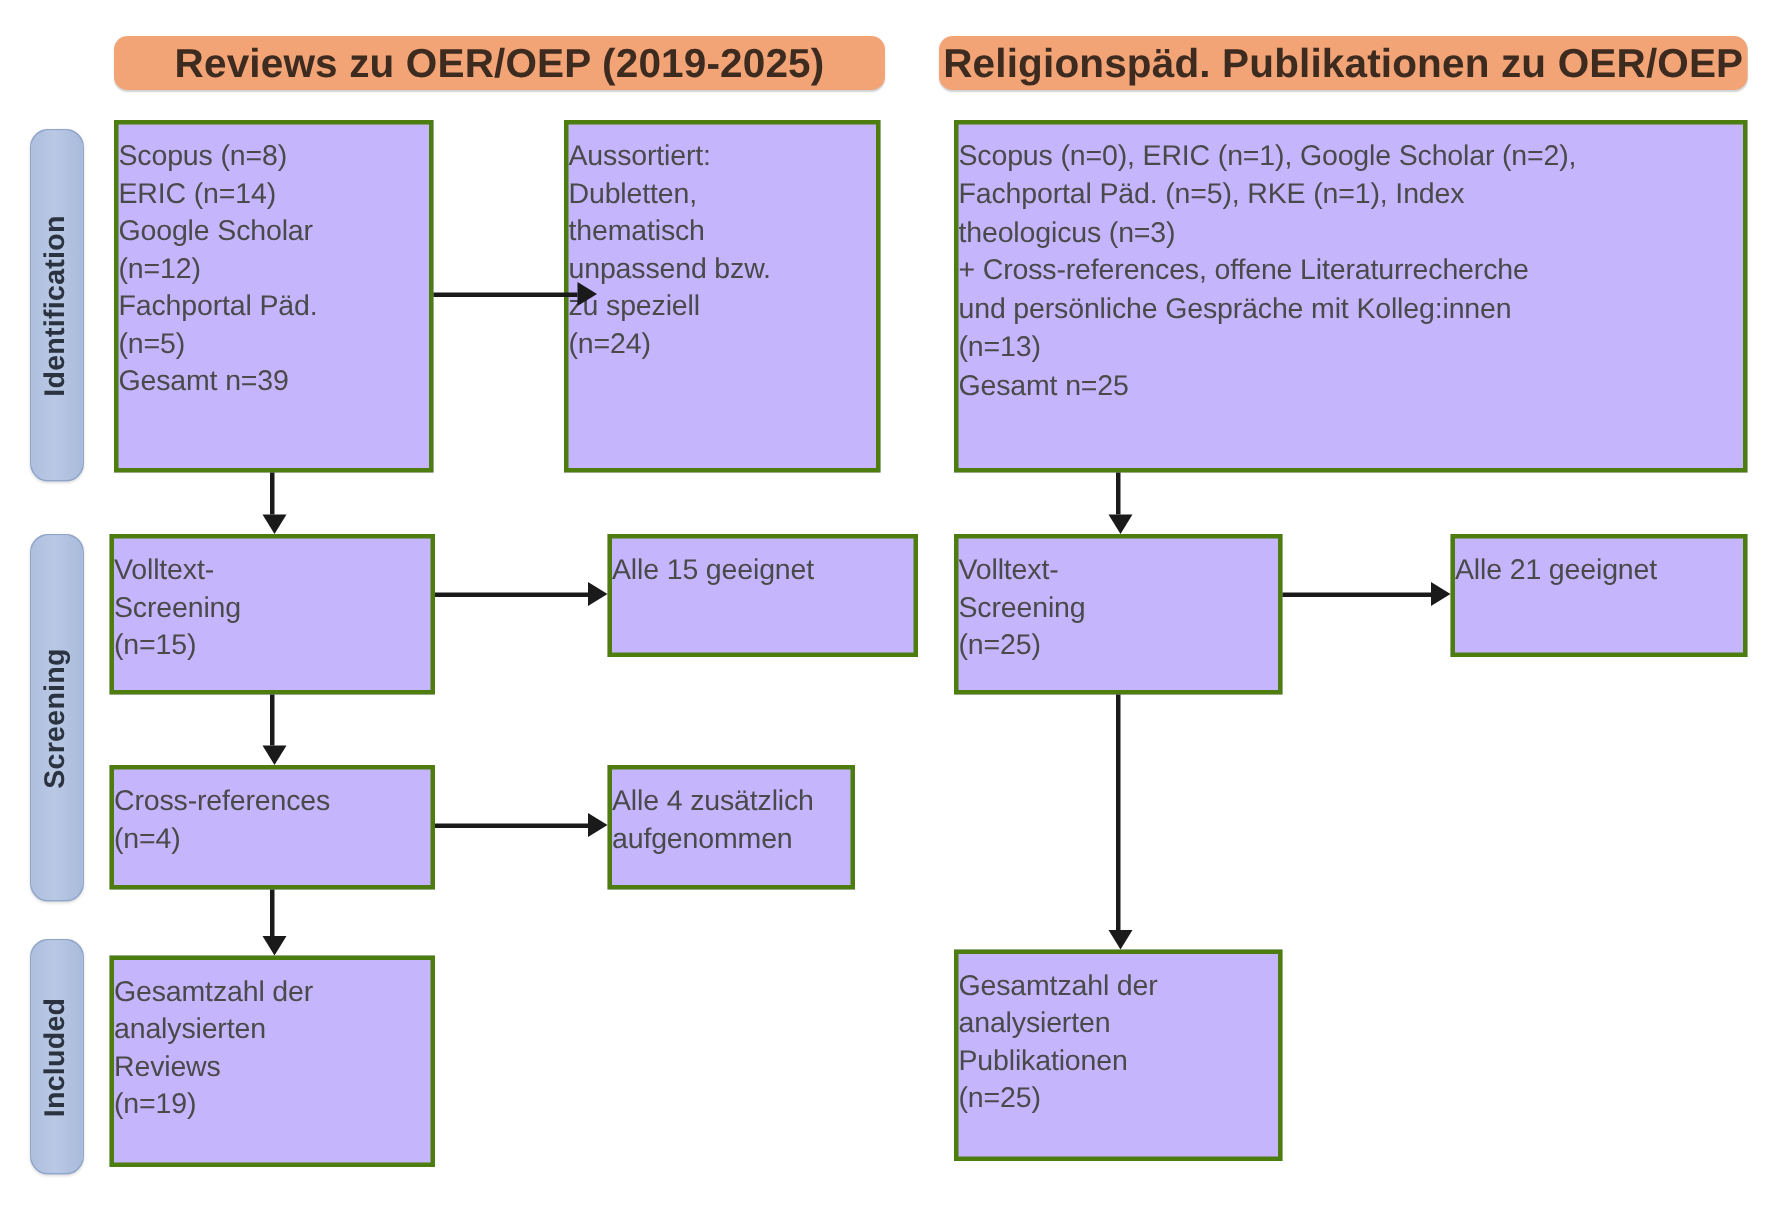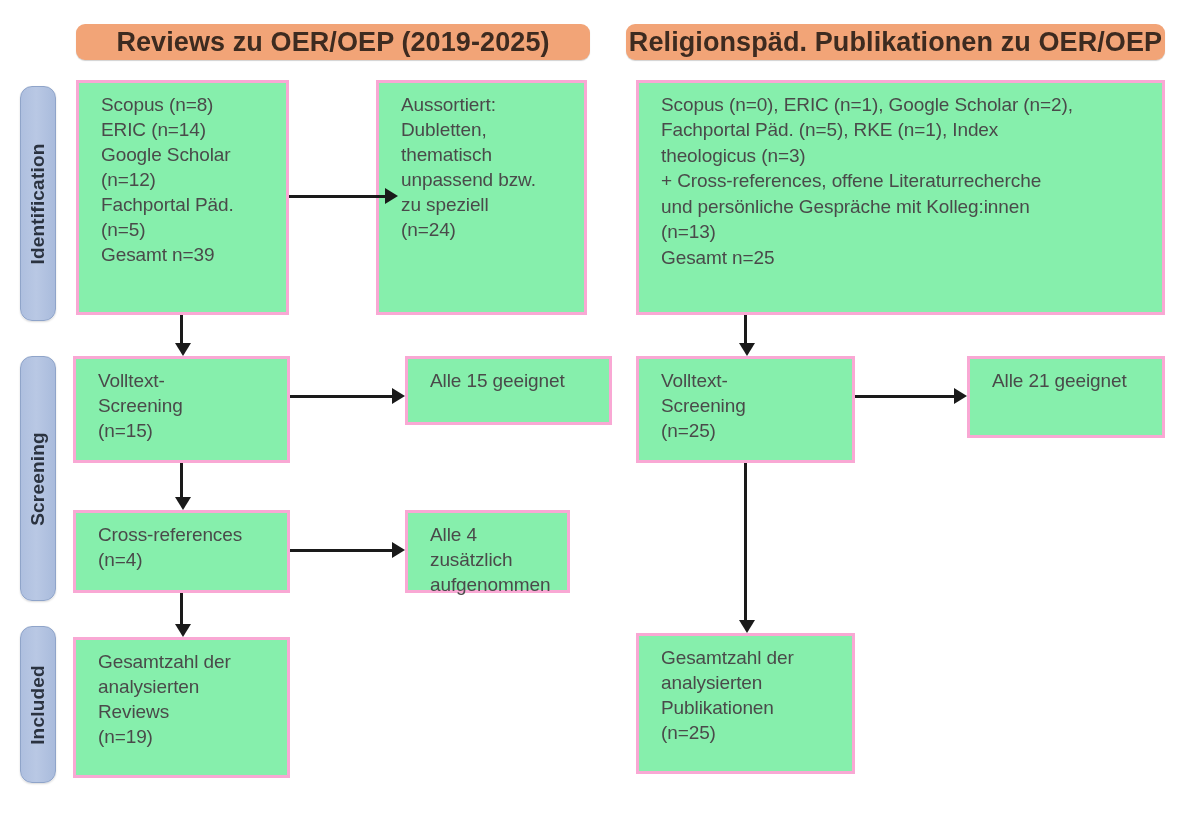--- a/index.html
+++ b/index.html
@@ -50,24 +50,24 @@
     white-space: nowrap;
     font-size: 19px;
     font-weight: bold;
     color: #2b3340;
     letter-spacing: 0.2px;
   }
 
   
   .pbox {
     position: absolute;
-    background: #86efac;
-    border: 3px solid #f9a8d4;
+    background: #c4b5fd;
+    border: 3px solid #4d7c0f;
     box-sizing: border-box;
-    padding: 9px 10px 6px 22px;
+    padding: 9px 10px 6px 0;
   }
   .pbox .ptext {
     font-size: 19px;
     line-height: 1.32;
     color: #4a4a4a;
     white-space: pre-line;
     letter-spacing: -0.1px;
   }
   .pbox.compact .ptext { line-height: 1.34; }
 
@@ -134,21 +134,21 @@
 zu speziell
 (n=24)</div>
   </div>
 
   <div class="pbox" style="left:73px; top:356px; width:217px; height:107px;">
     <div class="ptext">Volltext-
 Screening
 (n=15)</div>
   </div>
 
-  <div class="pbox" style="left:405px; top:356px; width:207px; height:69px;">
+  <div class="pbox" style="left:405px; top:356px; width:207px; height:82px;">
     <div class="ptext">Alle 15 geeignet</div>
   </div>
 
   <div class="pbox" style="left:73px; top:510px; width:217px; height:83px;">
     <div class="ptext">Cross-references
 (n=4)</div>
   </div>
 
   <div class="pbox" style="left:405px; top:510px; width:165px; height:83px;">
     <div class="ptext">Alle 4 zusätzlich

